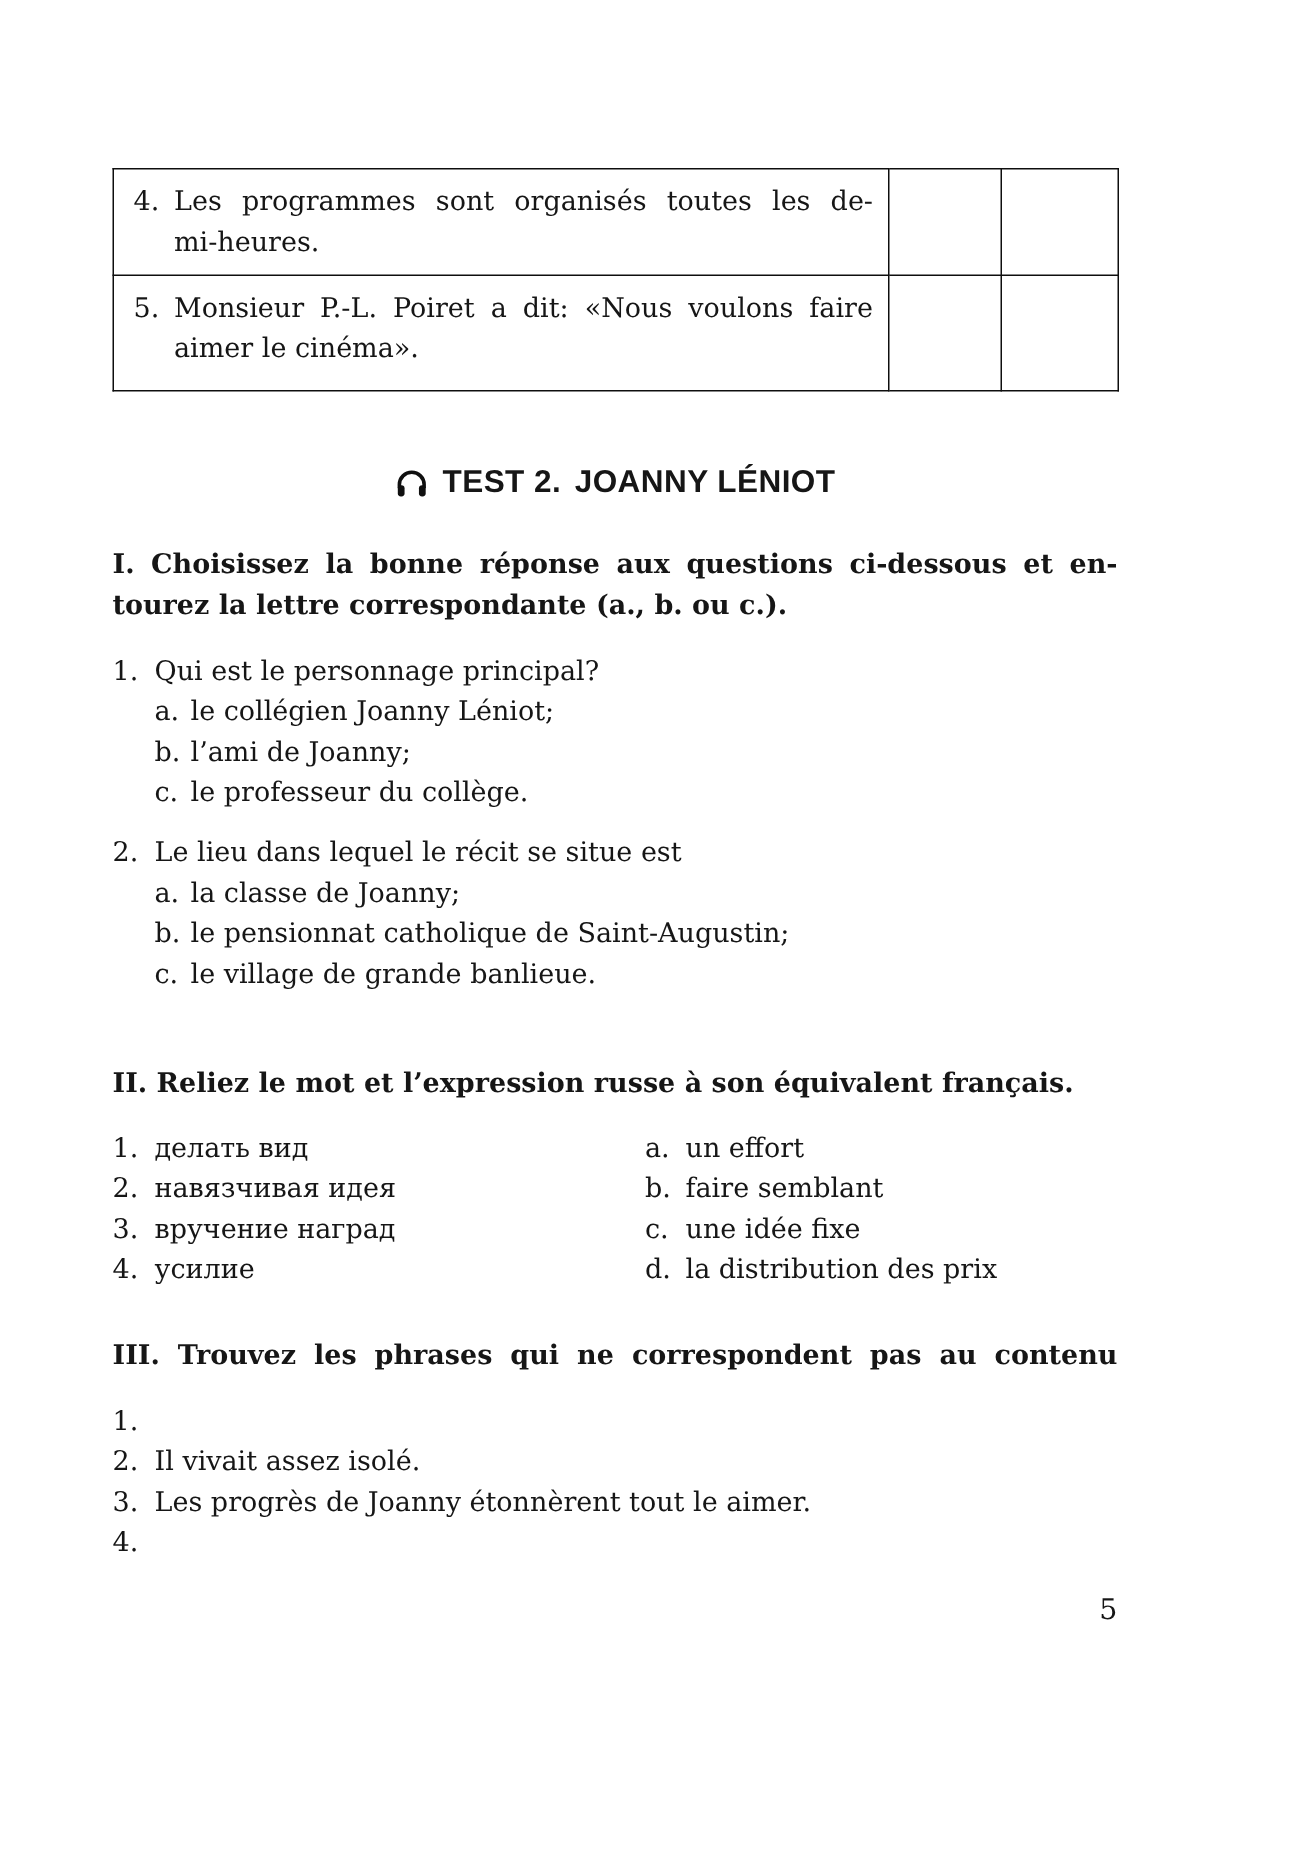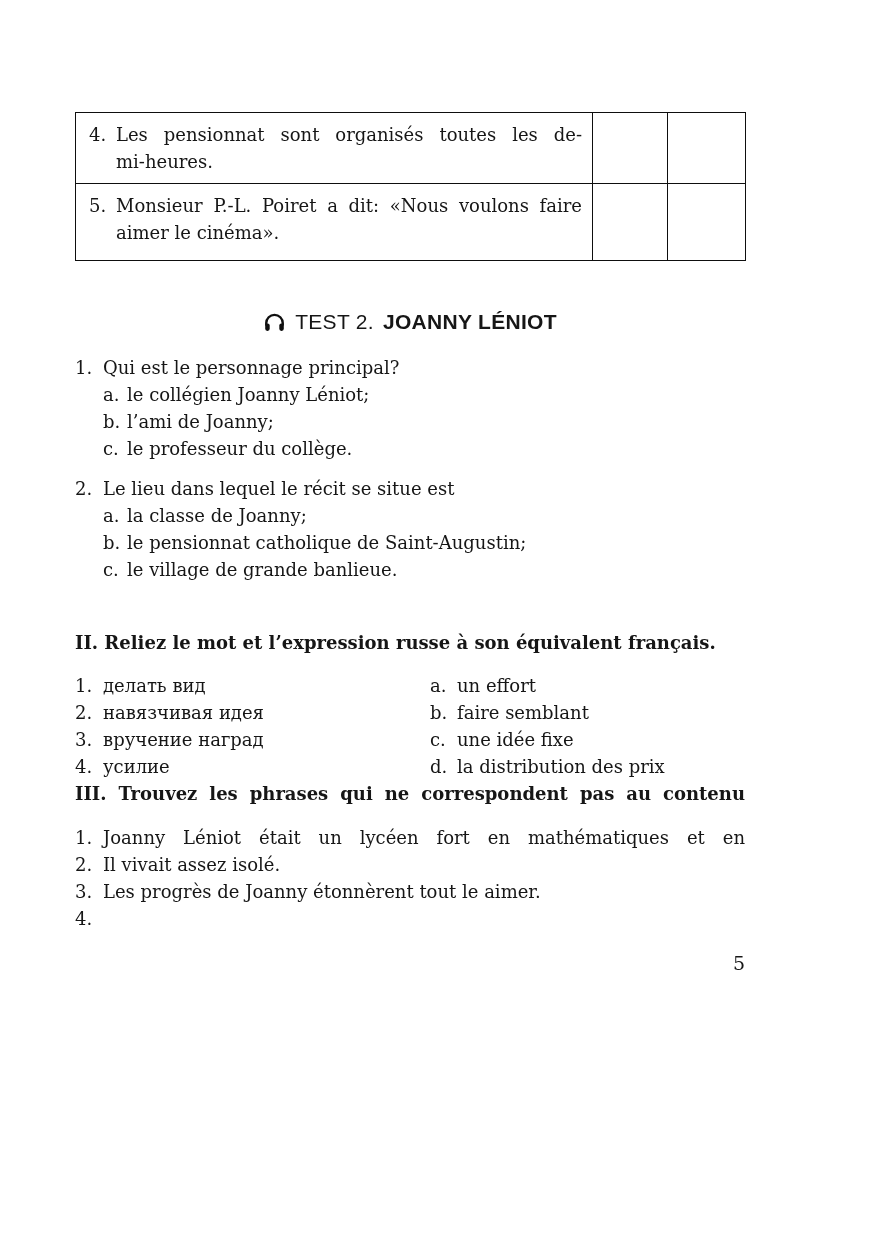--- a/index.html
+++ b/index.html
@@ -54,28 +54,28 @@
     height: 30px;
     display: flex;
     justify-content: center;
     align-items: center;
     gap: 9px;
     font-family: "Liberation Sans", "DejaVu Sans", sans-serif;
     font-size: 21px;
     line-height: 30px;
   }
   .hp-icon { display: inline-flex; align-items: center; }
-  .test-label { font-weight: 400; letter-spacing: 0.3px; }
+  .test-label { font-weight: 700; letter-spacing: 0.3px; }
   .test-title { font-weight: 700; letter-spacing: 0.3px; }
 
   
   .sec-heading { font-weight: 700; }
   .sec-heading.s1 { margin-top: 26px; }
   .sec-heading.s2 { margin-top: 46px; }
-  .sec-heading.s3 { }
+  .sec-heading.s3 { margin-top: 30px; }
 
   
   .questions { margin-top: 17px; }
   .question + .question { margin-top: 13px; }
   .options { margin-left: 28px; }
 
   
   .match-list { margin-top: 16px; }
   .match-row { display: flex; }
   .match-left { flex: 0 0 355px; display: flex; }
@@ -98,21 +98,21 @@
 <div class="page">
   <div class="content">
 
     <table class="tf-table">
       <tbody>
         <tr class="row-4">
           <td class="tf-statement">
             <div class="hang">
               <span class="num">4.</span>
               <span class="body">
-                <span class="line fill">Les pensionnat sont organisés toutes les de-</span>
+                <span class="line fill">Les programmes sont organisés toutes les de-</span>
                 <span class="line">mi-heures.</span>
               </span>
             </div>
           </td>
           <td class="tf-box-1"></td>
           <td class="tf-box-2"></td>
         </tr>
         <tr class="row-5">
           <td class="tf-statement">
             <div class="hang">
@@ -134,20 +134,24 @@
         <svg width="23" height="23" viewBox="0 0 24 24" aria-hidden="true">
           <path d="M3.4 15 v-2.4 a8.6 8.6 0 0 1 17.2 0 V15" fill="none" stroke="#101010" stroke-width="2.5"></path>
           <rect x="2.3" y="13" width="4.7" height="7.8" rx="2.2" fill="#101010"></rect>
           <rect x="17" y="13" width="4.7" height="7.8" rx="2.2" fill="#101010"></rect>
         </svg>
       </span>
       <span class="test-label">TEST 2.</span>
       <span class="test-title">JOANNY LÉNIOT</span>
     </div>
 
+    <div class="sec-heading s1">
+      <span class="line fill">I. Choisissez la bonne réponse aux questions ci-dessous et en-</span>
+      <span class="line">tourez la lettre correspondante (a., b. ou c.).</span>
+    </div>
 
     <div class="questions">
       <div class="question">
         <div class="hang">
           <span class="num">1.</span>
           <span class="body">
               <span class="line">Qui est le personnage principal?</span>
             </span>
         </div>
         <div class="options">
@@ -266,21 +270,20 @@
     </div>
 
     <div class="sec-heading s3">
       <span class="line fill">III. Trouvez les phrases qui ne correspondent pas au contenu</span>
     </div>
 
     <div class="items-list">
       <div class="hang">
         <span class="num">1.</span>
         <span class="body">
-          <span class="line fill">Joanny Léniot était un lycéen fort en mathématiques et en</span>
         </span>
       </div>
       <div class="hang">
         <span class="num">2.</span>
         <span class="body">
           <span class="line">Il vivait assez isolé.</span>
         </span>
       </div>
       <div class="hang">
         <span class="num">3.</span>

